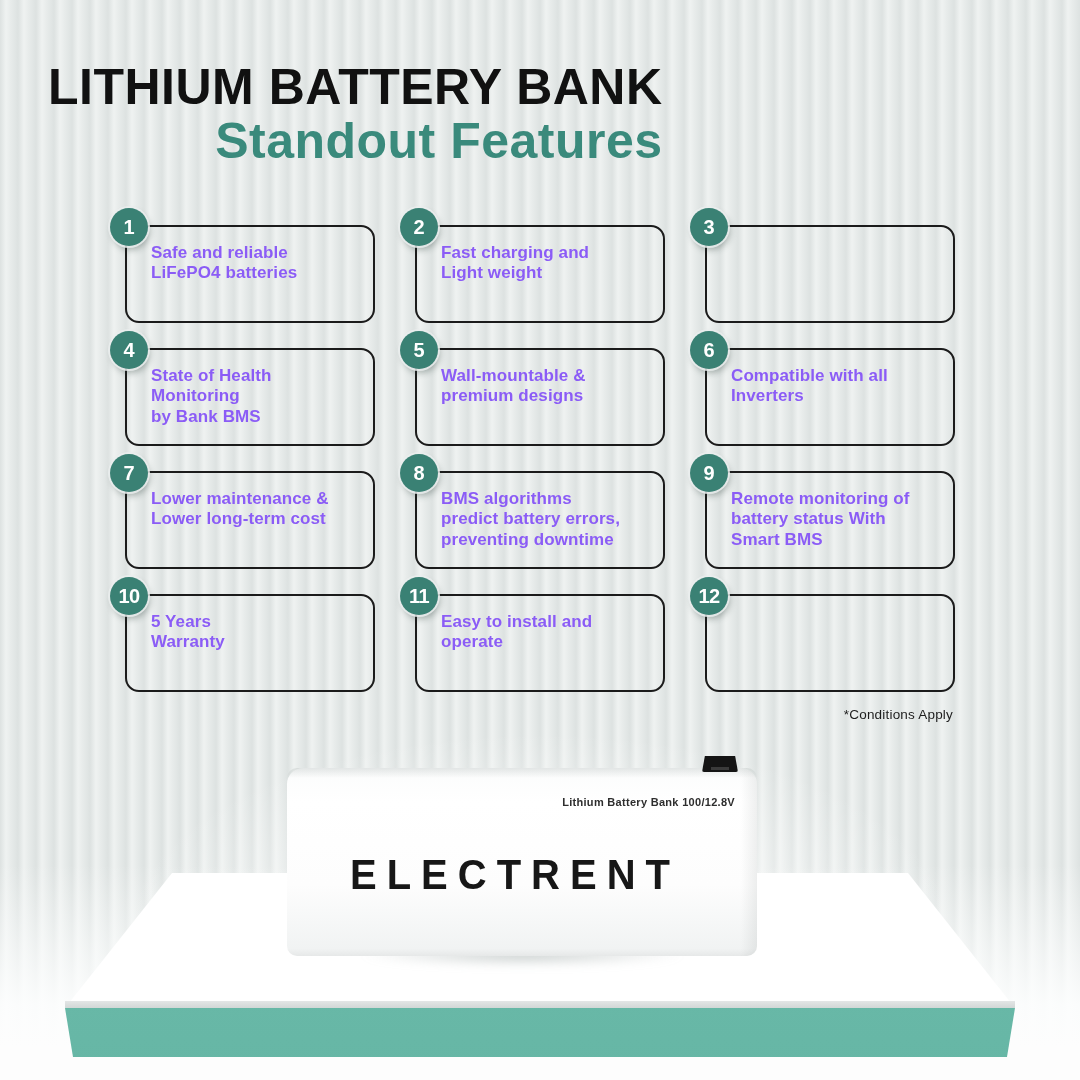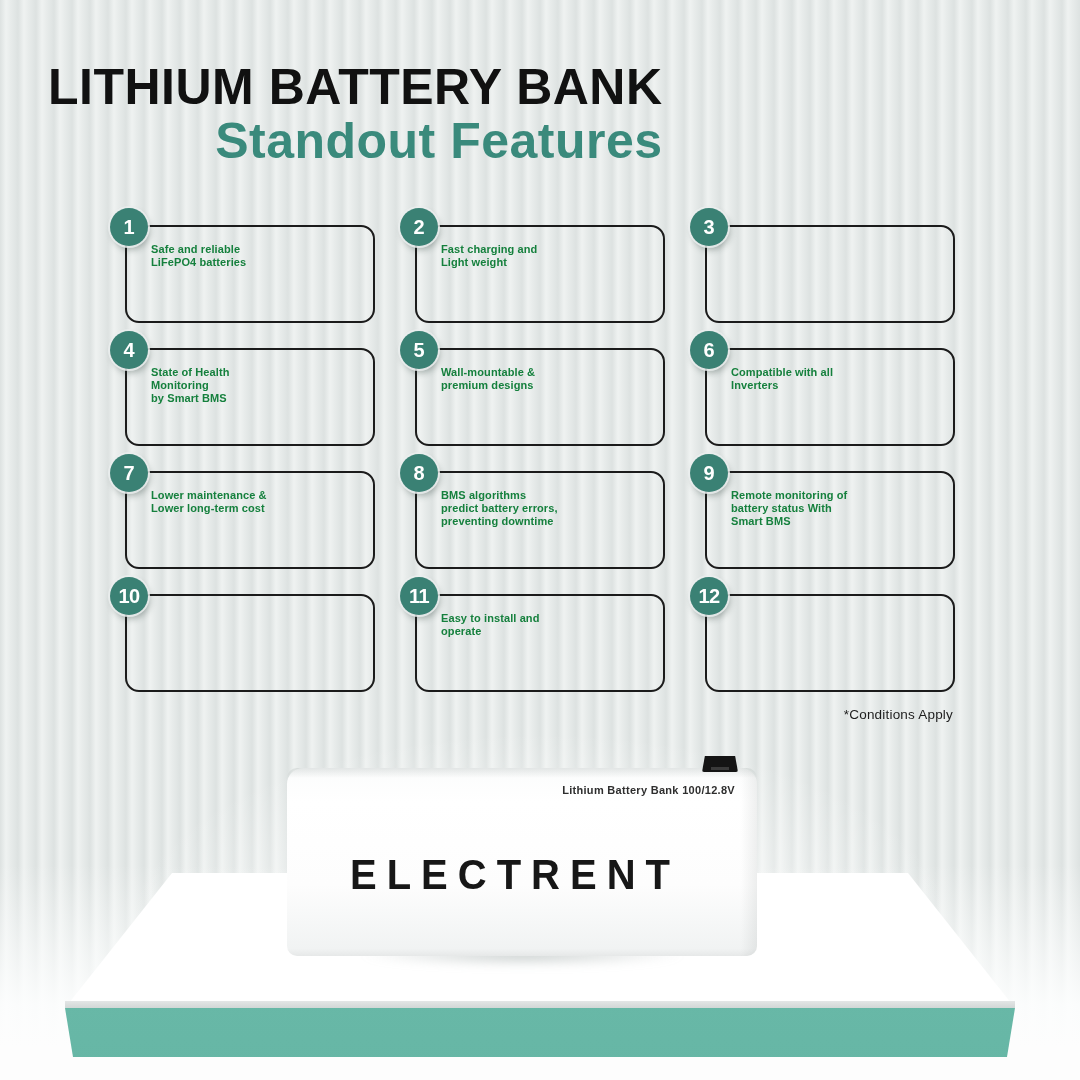--- a/index.html
+++ b/index.html
@@ -52,22 +52,22 @@
     column-gap:40px;row-gap:25px;
     grid-auto-rows:98px;
   }
   .card{
     position:relative;
     border:2px solid #1b1b1b;
     border-radius:14px;
     padding:16px 10px 0 24px;
   }
   .card-text{
-    font-size:11px;font-weight:700;line-height:1.2;
-    color:#15803d;white-space:pre-line;letter-spacing:.1px;
+    font-size:17px;font-weight:700;line-height:1.2;
+    color:#8b5cf6;white-space:pre-line;letter-spacing:.1px;
   }
   .card-badge{
     position:absolute;left:-17px;top:-19px;
     width:38px;height:38px;border-radius:50%;
     background:var(--badge-teal);
     color:#ffffff;font-weight:700;font-size:20px;
     display:flex;align-items:center;justify-content:center;
     box-shadow:0 0 0 2px rgba(235,239,238,.85), 2px 4px 6px rgba(40,60,55,.35);
   }
   .grid .card:nth-child(n+10) .card-badge{font-size:20px;letter-spacing:-.5px;}
@@ -116,21 +116,21 @@
     position:absolute;left:415px;top:-12px;width:36px;height:16px;z-index:4;
     background:#141414;
     clip-path:polygon(8% 0, 92% 0, 100% 100%, 0 100%);
     border-radius:2px;
   }
   .terminal::after{
     content:"";position:absolute;left:9px;bottom:2px;width:18px;height:3px;
     background:#3a3a3a;
   }
   .model-label{
-    position:absolute;right:22px;top:16px;
+    position:absolute;right:22px;top:28px;
     font-size:11px;font-weight:700;color:#2e2e2e;letter-spacing:.3px;
   }
   .brand{
     position:absolute;left:0;right:14px;top:84px;text-align:center;
     font-size:40px;font-weight:700;color:#171717;
     letter-spacing:10px;transform:scaleY(1.04);
   }
 </style>
 </head>
 <body>
@@ -155,21 +155,21 @@
     <div class="card-text">Fast charging and
 Light weight</div>
   </div>
   <div class="card">
     <span class="card-badge">3</span>
   </div>
   <div class="card">
     <span class="card-badge">4</span>
     <div class="card-text">State of Health
 Monitoring
-by Smart BMS</div>
+by Bank BMS</div>
   </div>
   <div class="card">
     <span class="card-badge">5</span>
     <div class="card-text">Wall-mountable &amp;
 premium designs</div>
   </div>
   <div class="card">
     <span class="card-badge">6</span>
     <div class="card-text">Compatible with all
 Inverters</div>
@@ -186,20 +186,22 @@
 preventing downtime</div>
   </div>
   <div class="card">
     <span class="card-badge">9</span>
     <div class="card-text">Remote monitoring of
 battery status With
 Smart BMS</div>
   </div>
   <div class="card">
     <span class="card-badge">10</span>
+    <div class="card-text">5 Years
+Warranty</div>
   </div>
   <div class="card">
     <span class="card-badge">11</span>
     <div class="card-text">Easy to install and
 operate</div>
   </div>
   <div class="card">
     <span class="card-badge">12</span>
   </div>
 </main>

